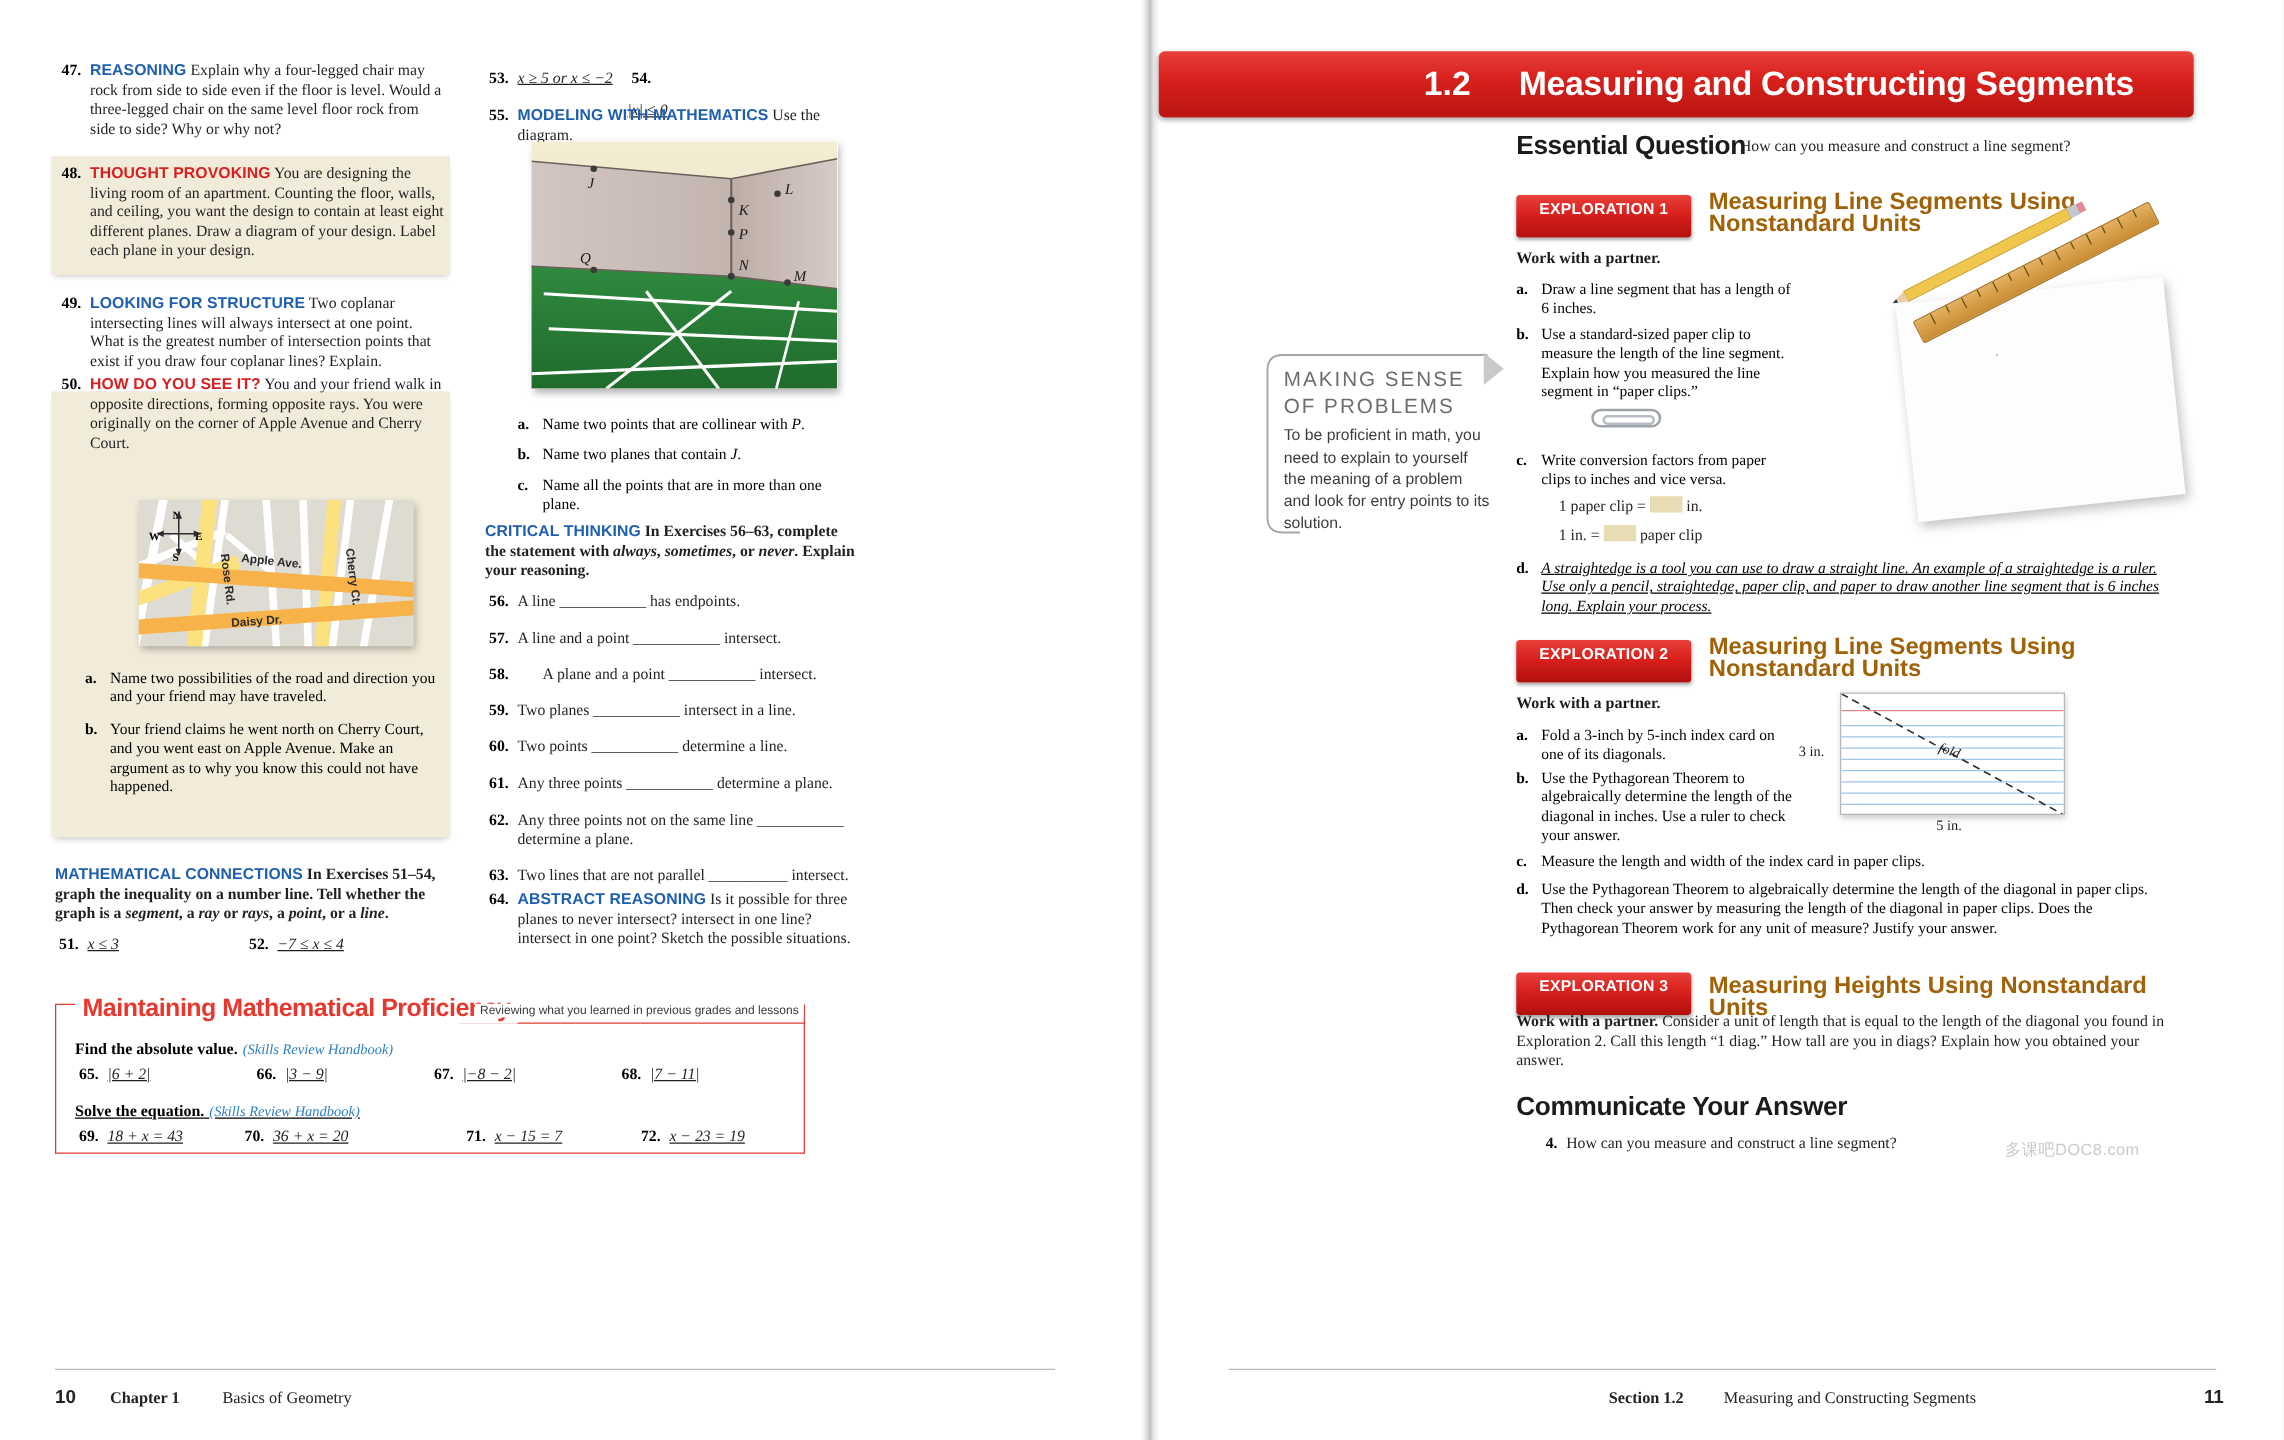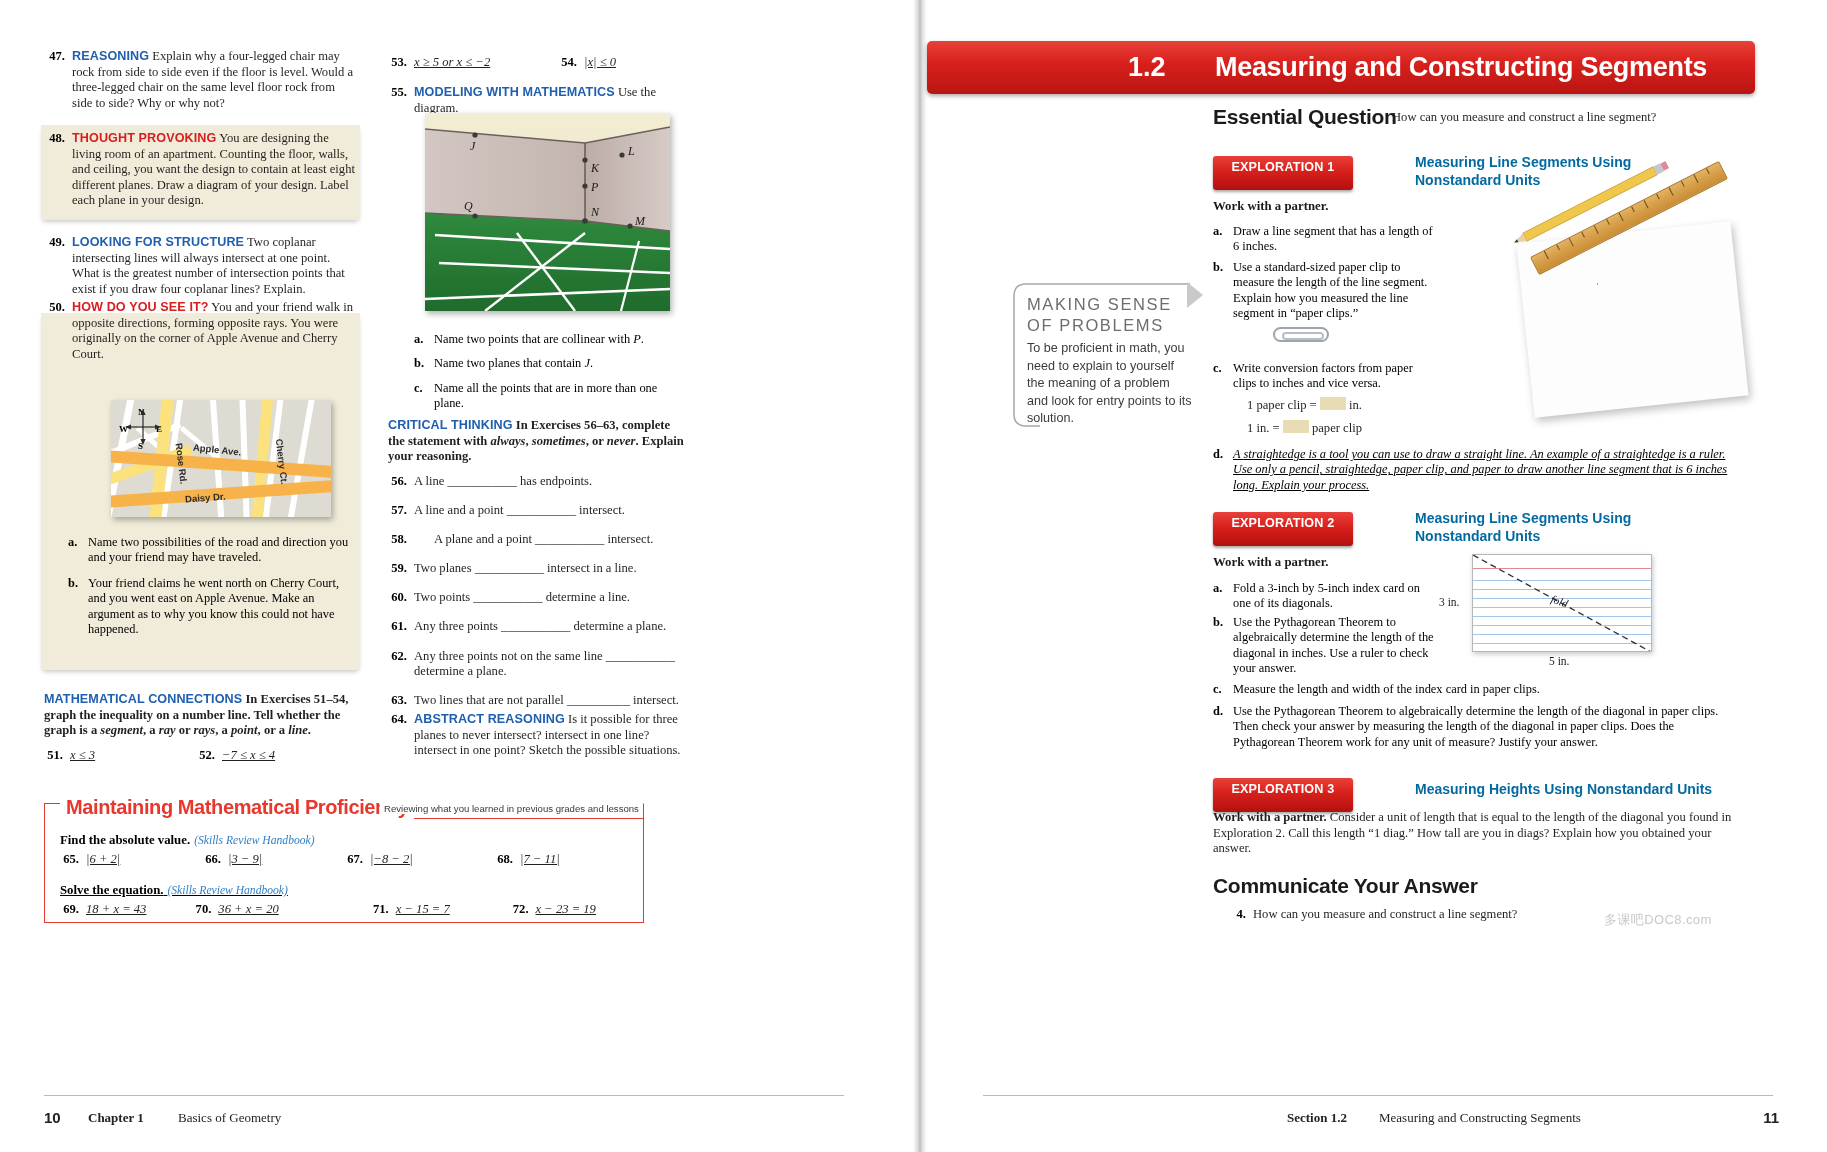--- a/index.html
+++ b/index.html
@@ -78,21 +78,21 @@
         font-size:21px; color:#1b1b1b; letter-spacing:-.3px; }
   .cya { position:absolute; font-family:"Liberation Sans",sans-serif; font-weight:bold;
          font-size:21px; color:#1b1b1b; letter-spacing:-.3px; }
 
   .explor { position:absolute; border-radius:3px; color:#fff;
             background:linear-gradient(to bottom,#e8403a 0%,#d8201c 45%,#b2100e 100%);
             font-family:"Liberation Sans",sans-serif; font-weight:bold;
             font-size:12.6px; letter-spacing:.2px; text-align:center;
             padding:4px 0 16px; box-shadow:0 2px 3px rgba(0,0,0,.35); }
   .explor-title { position:absolute; font-family:"Liberation Sans",sans-serif;
-                  font-weight:bold; font-size:14px; color:#0369a1; line-height:18px;margin-left:48px; }
+                  font-weight:bold; font-size:19px; color:#a16207; line-height:18px; }
   .wwp { position:absolute; font-weight:bold; font-size:12.8px; color:#1b1b1b; }
 
   
   .think { position:absolute; border:1.4px solid #9a9a9a; border-right:none;
            border-radius:9px 0 0 9px; }
   .think-h { position:absolute; font-family:"Liberation Sans",sans-serif;
              font-size:16.5px; color:#6d6d6d; letter-spacing:1.6px; line-height:21px; }
   .think-b { position:absolute; font-family:"Liberation Sans",sans-serif;
              font-size:12.6px; color:#3c3c3c; line-height:17.5px; }
   .arrow { position:absolute; width:0; height:0;
@@ -216,21 +216,21 @@
     </div>
     <div class="blk ex" style="left:196px; top:748px; width:160px;">
       <div class="n">52.</div>
       <div class="t ital">−7 ≤ x ≤ 4</div>
     </div>
 
     <div class="blk ex" style="left:388px; top:55px; width:140px;">
       <div class="n">53.</div>
       <div class="t ital">x ≥ 5 or x ≤ −2</div>
     </div>
-    <div class="blk ex" style="left:558px; top:55px; width:120px;">
+    <div class="blk ex" style="left:502px; top:55px; width:120px;flex-direction:column;">
       <div class="n">54.</div>
       <div class="t ital">|x| ≤ 0</div>
     </div>
 
     <div class="blk ex" style="left:388px; top:85px; width:295px;">
       <div class="n">55.</div>
       <div class="t"><span class="tag-blue">MODELING WITH MATHEMATICS</span>
         <span>Use the diagram.</span></div>
     </div>
 
@@ -405,21 +405,21 @@
     <span class="foot folio" style="left:44px;">10</span>
     <span class="foot" style="left:88px; font-weight:bold; font-size:13px;">Chapter 1</span>
     <span class="foot" style="left:178px; font-size:13px;">Basics of Geometry</span>
   </div>
 
   <div class="gutter"></div>
 
   <div class="page page-right">
 
     <div class="sec-band" style="left:0px; top:41px; width:828px; height:53px;"></div>
-    <div class="sec-num" style="left:201px; top:52px;">1.2</div>
+    <div class="sec-num" style="left:212px; top:52px;">1.2</div>
     <div class="sec-title" style="left:288px; top:52px;">Measuring and Constructing Segments</div>
 
     <div class="eq" style="left:286px; top:105px;">Essential Question</div>
     <div class="blk body-s" style="left:465px; top:110px; width:340px;">How can you measure and construct a line segment?</div>
 
     <div class="explor" style="left:286px; top:156px; width:140px;">EXPLORATION 1</div>
     <div class="explor-title" style="left:440px; top:153px; width:300px;">
       <span>Measuring Line Segments Using</span><br>
       <span>Nonstandard Units</span>
     </div>

